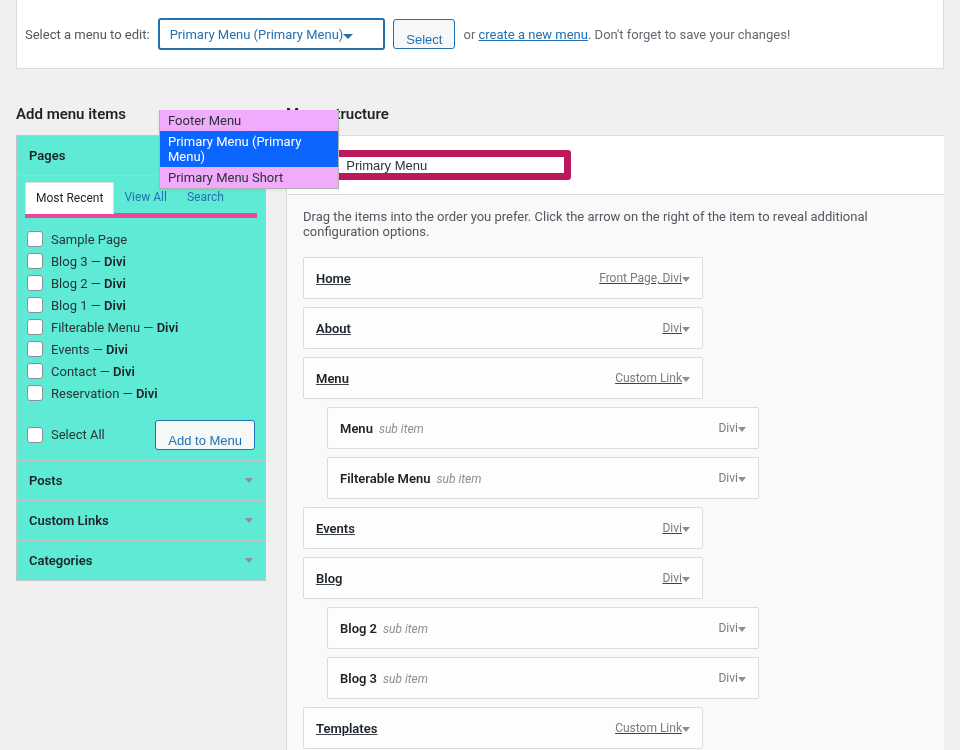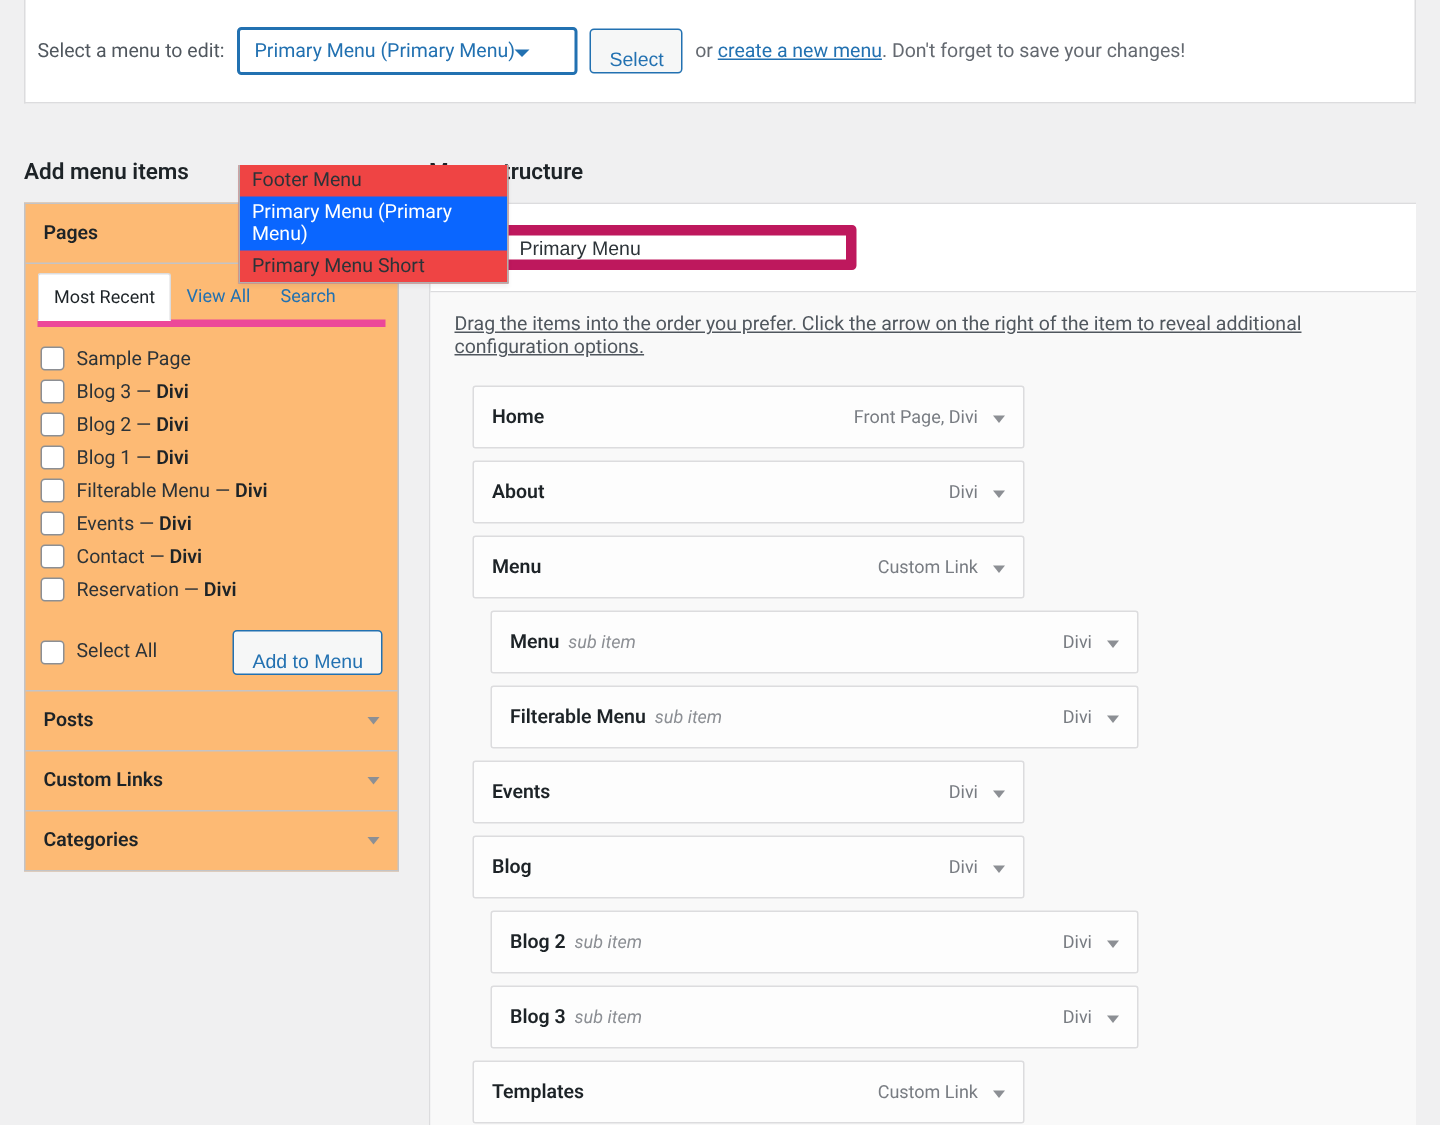--- a/index.html
+++ b/index.html
@@ -17,21 +17,21 @@
 .btn-secondary { height: 30px; padding: 12px 12px; border: 1px solid #2271b1; border-radius: 3px; background: #f6f7f7; color: #2271b1; cursor: pointer; font-size: 13px; }
 a.link { color: #2271b1; text-decoration: underline; cursor: pointer; }
 
 .columns { display: flex; gap: 20px; padding: 0 16px; margin-top: 36px; align-items: flex-start; }
 
 .col-left { width: 250px; }
 .col-right { flex: 1; }
 
 h3.col-head { font-size: 15px; font-weight: 600; color: #1d2327; margin-bottom: 12px; }
 
-.accordion { border: 1px solid #c3c4c7; background: #fdba74; }
+.accordion { border: 1px solid #c3c4c7; background: #5eead4; }
 .acc-head { padding: 12px 12px; font-size: 13px; font-weight: 600; color: #1d2327; display: flex; align-items: center; justify-content: space-between; cursor: pointer; border-top: 1px solid #c3c4c7; }
 .acc-head:first-child { border-top: none; }
 .caret-down { width: 0; height: 0; border-left: 4px solid transparent; border-right: 4px solid transparent; border-top: 5px solid #8c8f94; }
 
 .acc-body { border-top: 1px solid #c3c4c7; padding: 0 8px 10px; }
 .tabs { display: flex; gap: 0; border-bottom: 5px solid #ec4899; margin: 6px 0 8px; }
 .tab { padding: 8px 10px; font-size: 12px; color: #2271b1; cursor: pointer; }
 .tab.active { border: 1px solid #dcdcde; border-bottom: 1px solid #fff; border-radius: 2px 2px 0 0; margin-bottom: -1px; background: #fff; color: #1d2327; }
 
 .checklist { max-height: 180px; overflow-y: scroll; padding: 2px 2px 2px 0; scrollbar-gutter: stable; }
@@ -43,33 +43,33 @@
 .muted { color: #646970; }
 
 .sel-all-row { display: flex; align-items: center; justify-content: space-between; margin-top: 10px; padding: 4px 2px 0; }
 .sel-all { display: flex; align-items: flex-start; gap: 8px; font-size: 13px; color: #2c3338; cursor: pointer; }
 
 .menu-panel { border: 1px solid #dcdcde; border-right: none; background: #fff; }
 .menu-top { border-bottom: 1px solid #dcdcde; padding: 14px 16px; display: flex; align-items: center; gap: 10px; color: #50575e; }
 .name-input { height: 30px; width: 240px; border: 7px solid #be185d; border-radius: 3px; padding: 0 8px; font-size: 13px; color: #2c3338; background: #fff; }
 
 .menu-body { padding: 14px 16px 30px; background: #f9f9f9; }
-.help { font-size: 13px; color: #50575e; margin-bottom: 18px; text-decoration: underline; }
+.help { font-size: 13px; color: #50575e; margin-bottom: 18px; }
 
 .items { }
 .mi { background: #fdfdfd; border: 1px solid #dcdcde; border-radius: 2px; height: 42px; display: flex; align-items: center; padding: 0 12px; margin-bottom: 8px; cursor: move; }
-.mi.depth-0 { width: 368px; margin-left: 12px; }
+.mi.depth-0 { width: 400px; margin-left: 0; text-decoration: underline; }
 .mi.depth-1 { width: 432px; margin-left: 24px; }
 .mi .ti { font-size: 13px; font-weight: 600; color: #1d2327; }
 .mi .sub { font-size: 12px; color: #8c8f94; font-style: italic; margin-left: 6px; font-weight: 400; }
-.mi .meta { margin-left: auto; display: flex; align-items: flex-end; gap: 10px; font-size: 12px; color: #787c82; }
+.mi .meta { margin-left: auto; display: flex; align-items: flex-end; gap: 0; font-size: 12px; color: #787c82; }
 .mi .arrow { cursor: pointer; color: #8c8f94; }
 .mi .arrow::after { content: ""; display: inline-block; width: 0; height: 0; border-left: 4px solid transparent; border-right: 4px solid transparent; border-top: 5px solid #8c8f94; }
 
-.floating-dropdown { position: absolute; top: 110px; left: 159px; width: 180px; background: #ef4444; border: 1px solid #b0b0b0; border-top: none; z-index: 200; box-shadow: 0 2px 3px rgba(0,0,0,.05); }
+.floating-dropdown { position: absolute; top: 110px; left: 159px; width: 180px; background: #f0abfc; border: 1px solid #b0b0b0; border-top: none; z-index: 200; box-shadow: 0 2px 3px rgba(0,0,0,.05); }
 .floating-dropdown .opt { padding: 3px 8px; cursor: default; color: #2c3338; font-size: 13px; }
 .floating-dropdown .opt.sel { background: #1e90ff; background: #0a66ff; color: #fff; }
 
 strong { font-weight: 600; color: #1d2327; }
 </style>
 </head>
 <body>
 <div class="page">
 
 <div class="top-bar">

